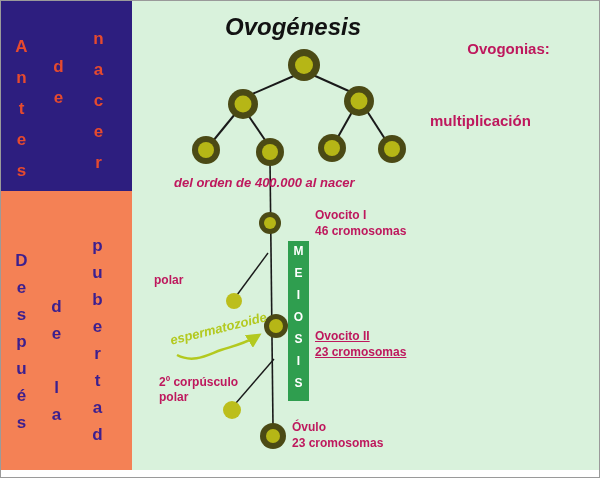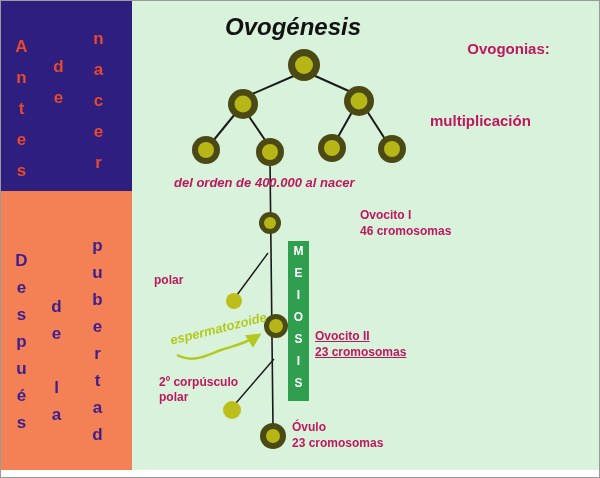--- a/index.html
+++ b/index.html
@@ -46,21 +46,21 @@
   .lbl {
     position: absolute;
     color: #be185d;
     font-weight: bold;
     font-size: 12px;
     line-height: 16px;
   }
   .lbl-ovogonias { left: 425px; top: 38px; width: 165px; text-align: center; font-size: 15px; line-height: 20px; }
   .lbl-mult { left: 417px; top: 112px; font-size: 15px; margin-left: 12px; }
   .lbl-order { left: 173px; top: 174px; font-size: 13px; font-style: italic; }
-  .lbl-ovocito1 { left: 314px; top: 206px; margin-left: 45px; }
+  .lbl-ovocito1 { left: 314px; top: 206px; }
   .lbl-polar1 { left: 153px; top: 272px; line-height: 15px; }
   .lbl-ovocito2 { left: 314px; top: 327px; text-decoration: underline; }
   .lbl-polar2 { left: 158px; top: 374px; line-height: 15px; }
   .lbl-ovulo { left: 291px; top: 418px; }
   .lbl-sperm {
     left: 168px; top: 320px;
     color: #b3c91f; font-style: italic; font-size: 13px;
     transform: rotate(-14deg);
   }
   .meiosis-banner {

